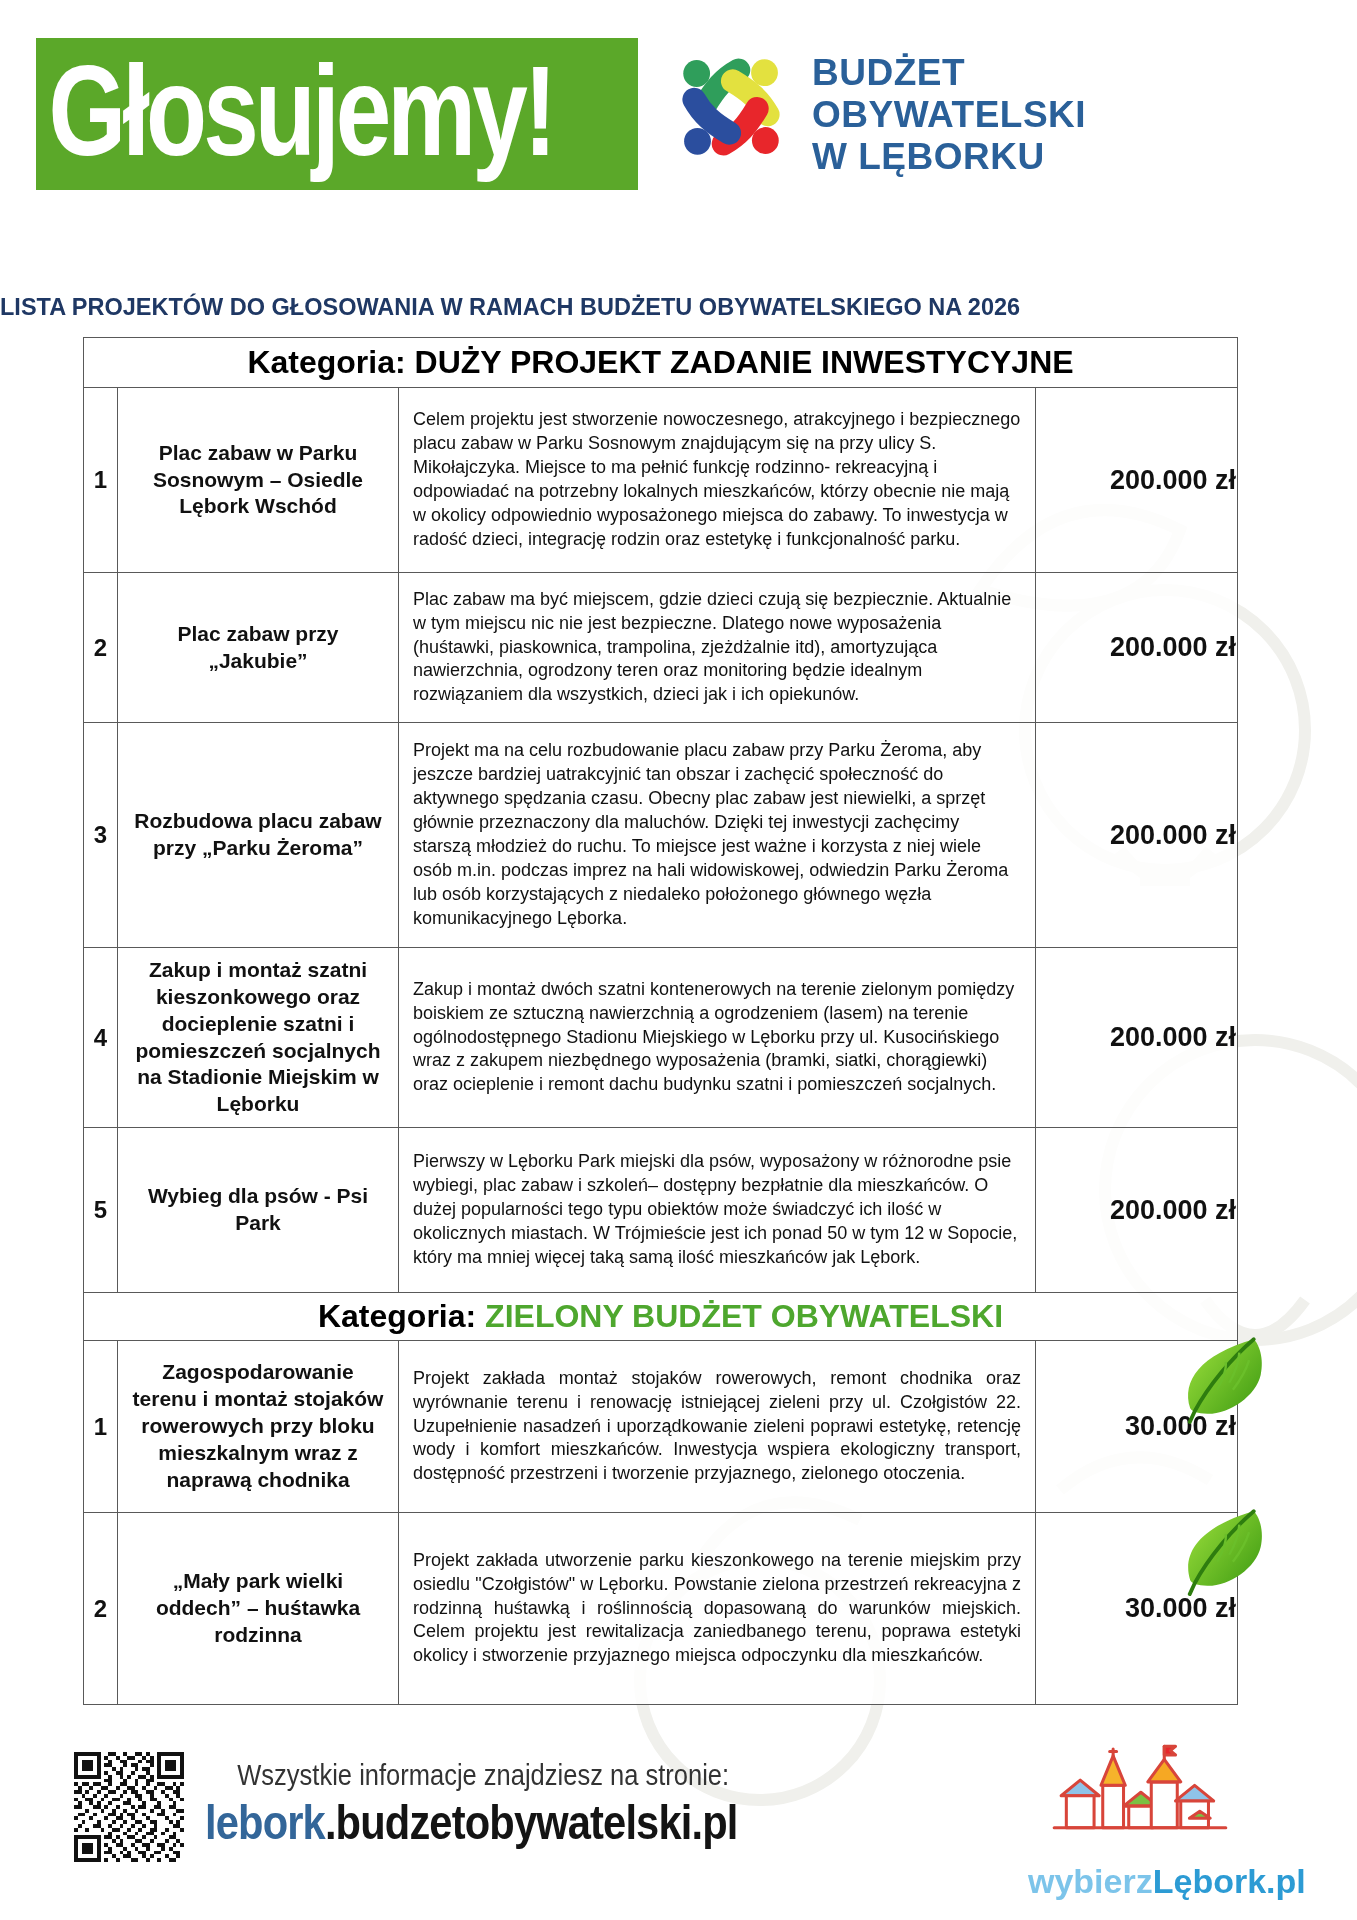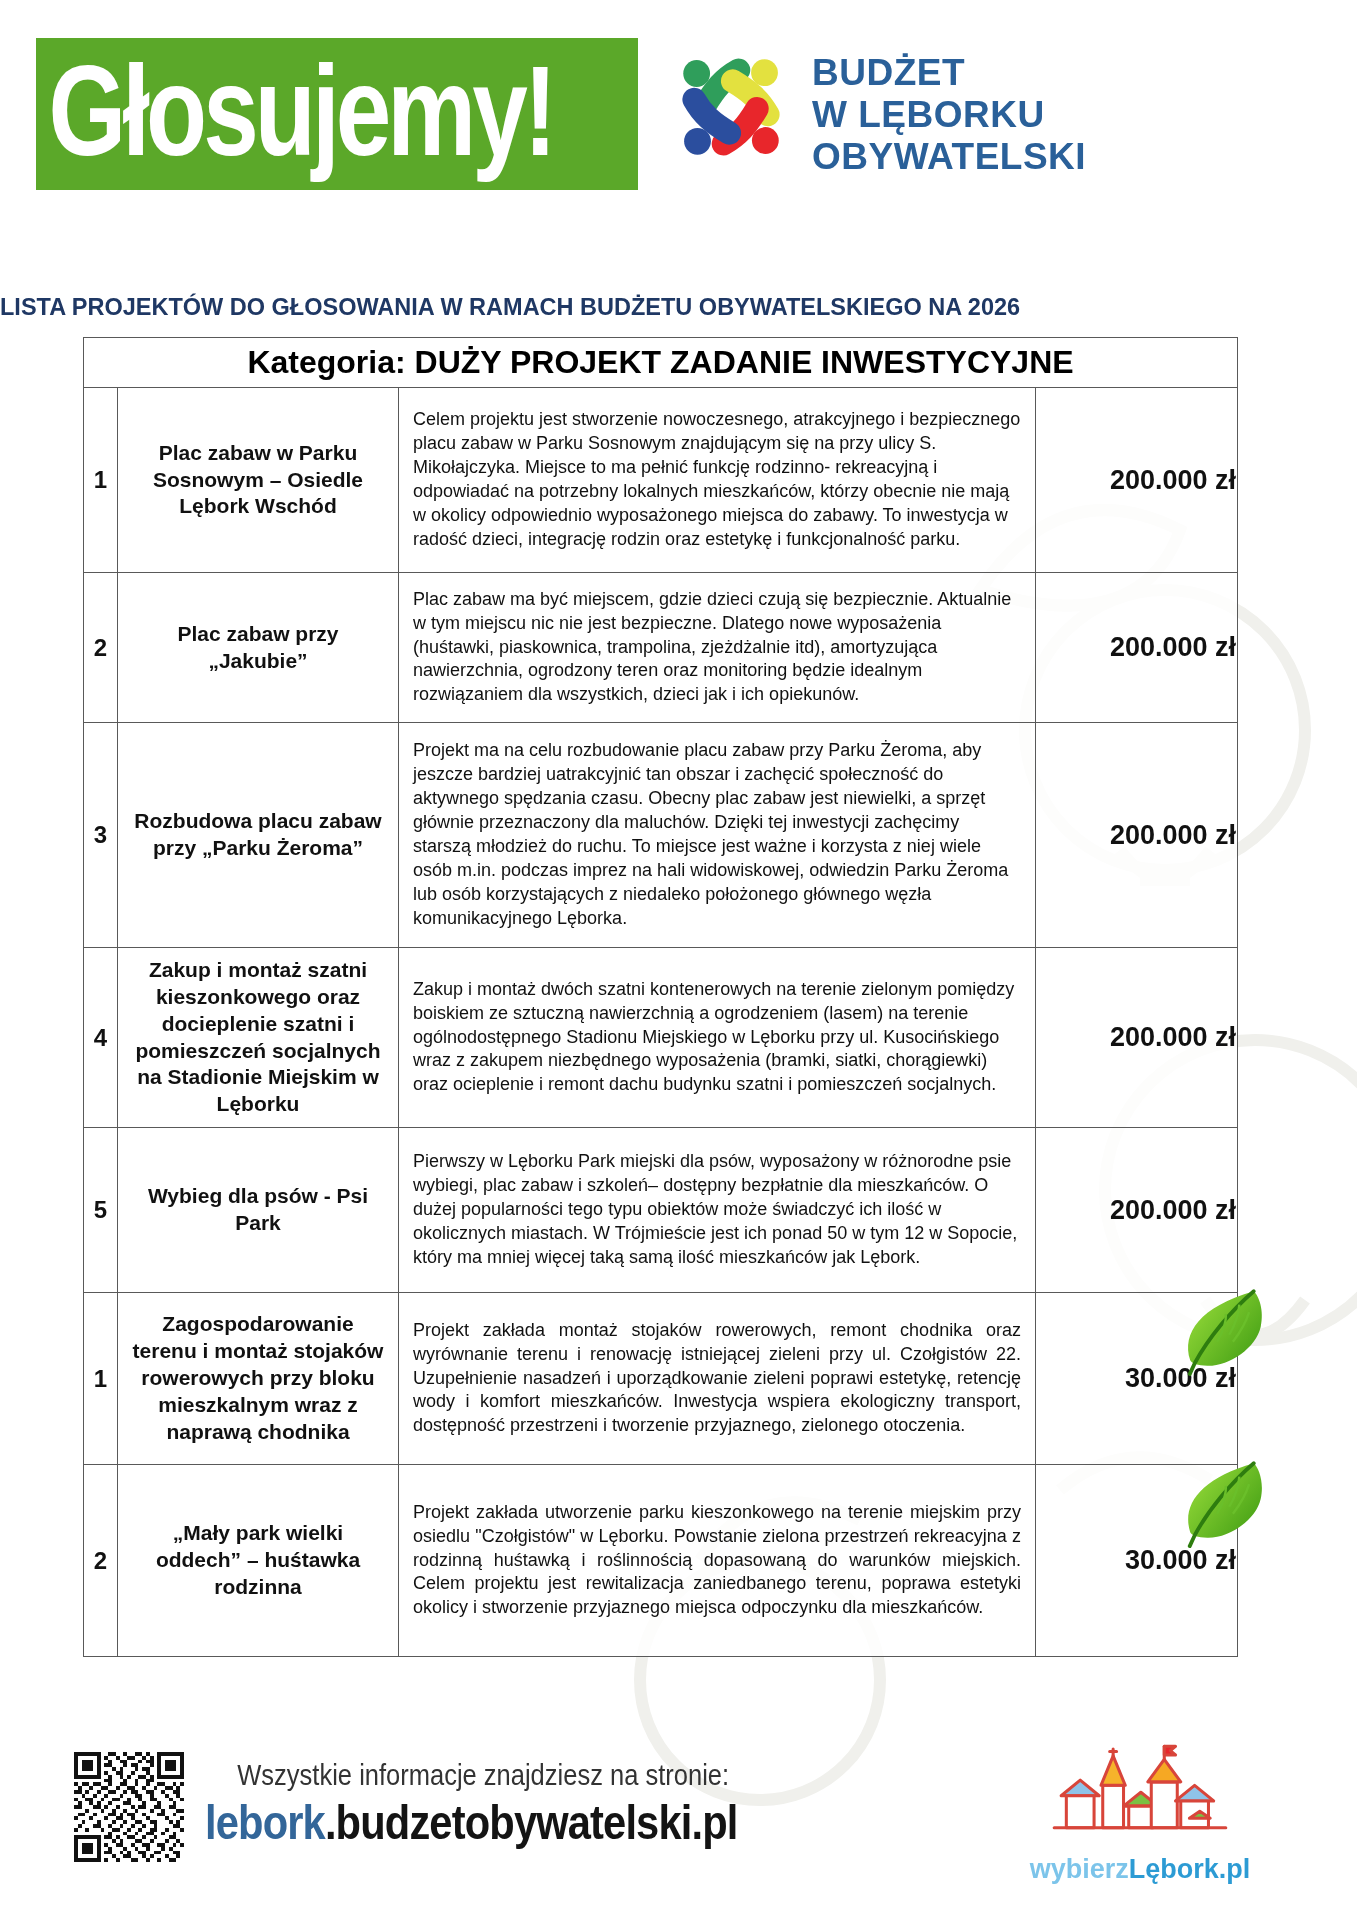--- a/index.html
+++ b/index.html
@@ -38,21 +38,21 @@
 
   
   .qr{position:absolute;left:74px;top:1752px;width:110px;height:110px;}
   .finfo{position:absolute;left:205px;top:1758px;width:640px;}
   .finfo .l1{display:inline-block;font-size:30px;color:#333;font-weight:400;
              transform:scaleX(.85);transform-origin:left;padding-left:38px;white-space:nowrap;}
   .finfo .l2{display:inline-block;font-size:49px;font-weight:700;color:#141414;margin-top:2px;
              transform:scaleX(.85);transform-origin:left;letter-spacing:-1px;white-space:nowrap;}
   .finfo .blue{color:#336699;}
   .town{position:absolute;left:1028px;top:1742px;width:224px;text-align:center;}
-  .town-text{font-size:27px;font-weight:700;margin-top:4px;white-space:nowrap;}
+  .town-text{font-size:34px;font-weight:700;margin-top:12px;white-space:nowrap;}
   .town-text .w{color:#7CC4EA;}
   .town-text .l{color:#2C9BD4;}
 </style>
 </head>
 <body>
 
 <div class="page">
 
   <svg class="wm" viewBox="0 0 1357 1920">
     <g fill="none" stroke="#f0f0ec" stroke-width="12">
@@ -86,22 +86,22 @@
         <path d="M44 78 C56 58 66 46 84 36" stroke="#E8262B" stroke-width="28"></path>
       </g>
       <g transform="rotate(270 75 80)">
         <circle cx="34" cy="40" r="16" fill="#2B4E9E"></circle>
         <path d="M44 78 C56 58 66 46 84 36" stroke="#2B4E9E" stroke-width="28"></path>
       </g>
     </g>
   </svg>
   <div class="logo-text">
     <div>BUDŻET</div>
+    <div>OBYWATELSKI</div>
     <div>W LĘBORKU</div>
-    <div>OBYWATELSKI</div>
   </div>
 
   <div class="list-title">LISTA PROJEKTÓW DO GŁOSOWANIA W RAMACH BUDŻETU OBYWATELSKIEGO NA 2026</div>
 
   <table class="projects">
     <colgroup>
         <col style="width:34px">
         <col style="width:281px">
         <col style="width:637px">
         <col style="width:202px">
@@ -140,20 +140,23 @@
       <td class="amount"><span>200.000 zł</span></td>
     </tr>
 
     <tr style="height:165px">
       <td class="num">5</td>
       <td class="ptitle">Wybieg dla psów - Psi Park</td>
       <td class="pdesc">Pierwszy w Lęborku Park miejski dla psów, wyposażony w różnorodne psie wybiegi, plac zabaw i szkoleń– dostępny bezpłatnie dla mieszkańców. O dużej popularności tego typu obiektów może świadczyć ich ilość w okolicznych miastach. W Trójmieście jest ich ponad 50 w tym 12 w Sopocie, który ma mniej więcej taką samą ilość mieszkańców jak Lębork.</td>
       <td class="amount"><span>200.000 zł</span></td>
     </tr>
 
+    <tr class="cat" style="height:48px">
+      <td colspan="4"><span>Kategoria: </span><span class="cat-green">ZIELONY BUDŻET OBYWATELSKI</span></td>
+    </tr>
 
     <tr style="height:172px">
       <td class="num">1</td>
       <td class="ptitle">Zagospodarowanie terenu i montaż stojaków rowerowych przy bloku mieszkalnym wraz z naprawą chodnika</td>
       <td class="pdesc just">Projekt zakłada montaż stojaków rowerowych, remont chodnika oraz wyrównanie terenu i renowację istniejącej zieleni przy ul. Czołgistów 22. Uzupełnienie nasadzeń i uporządkowanie zieleni poprawi estetykę, retencję wody i komfort mieszkańców. Inwestycja wspiera ekologiczny transport, dostępność przestrzeni i tworzenie przyjaznego, zielonego otoczenia.</td>
       <td class="amount"><span>30.000 zł</span>
         <svg class="leaf" viewBox="0 0 100 90">
           <defs>
             <linearGradient id="lg" x1="0" y1="0" x2="1" y2="1">
               <stop offset="0" stop-color="#9ADE3B"></stop>

